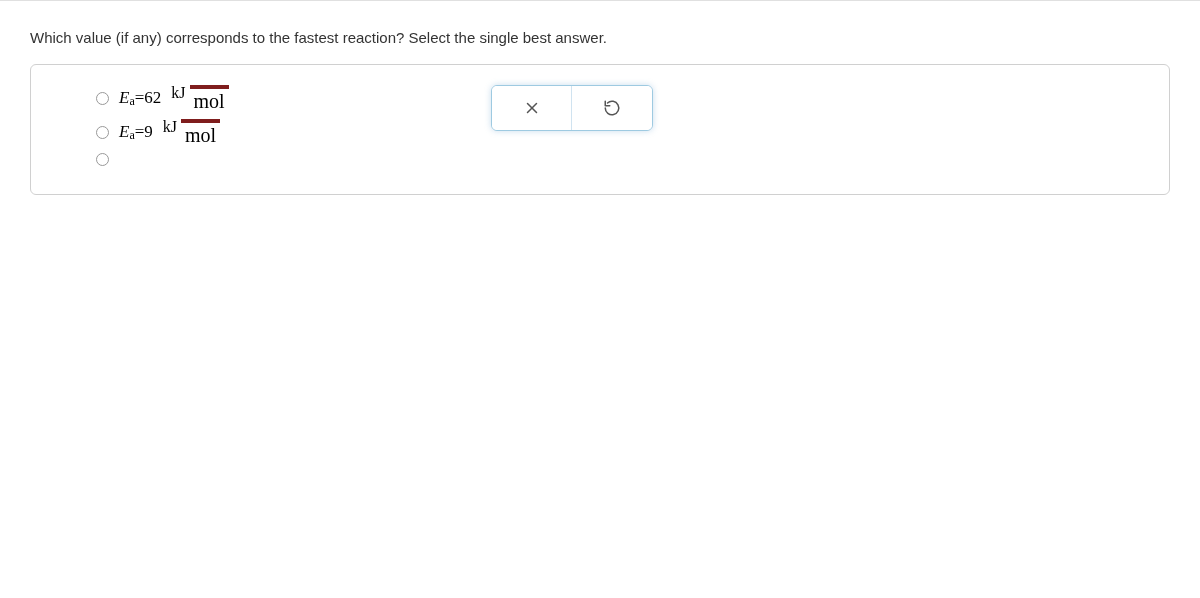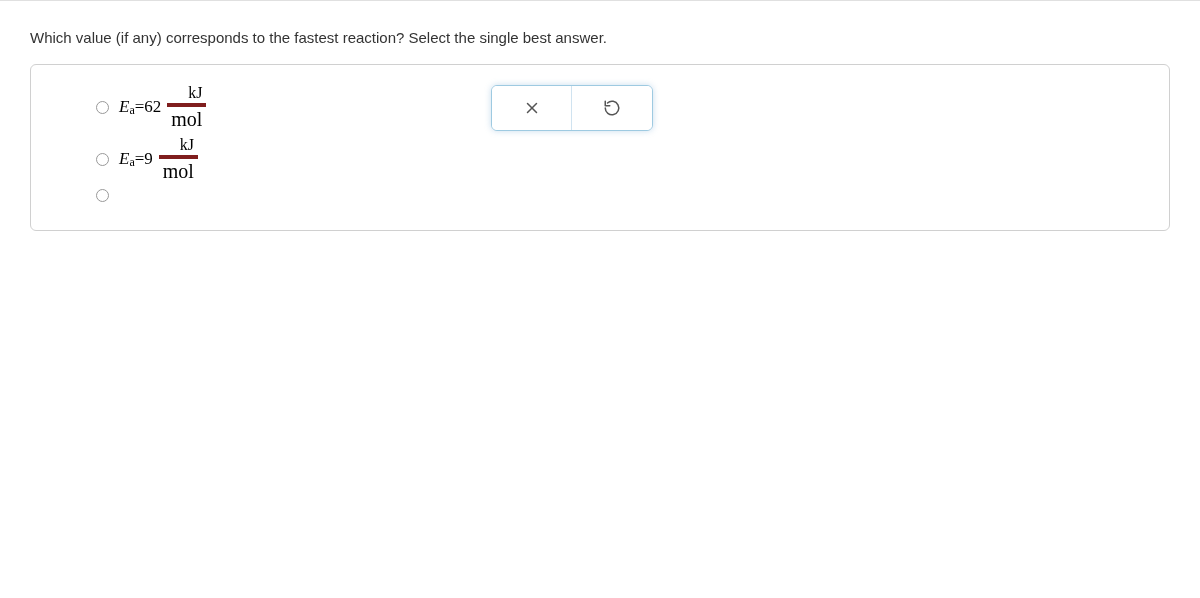--- a/index.html
+++ b/index.html
@@ -64,22 +64,22 @@
       font-style: italic;
     }
     .sub {
       font-size: 12px;
       vertical-align: sub;
       position: relative;
       top: 3px;
     }
     .frac {
       display: inline-flex;
-      flex-direction: column;
-      align-items: flex-end;
+      flex-direction: row;
+      align-items: flex-start;
       margin-left: 6px;
       line-height: 1;
       vertical-align: middle;
     }
     .frac .num {
       font-size: 16px;
       padding: 0 4px 2px 4px;
     }
     .frac .den {
       font-size: 20px;

